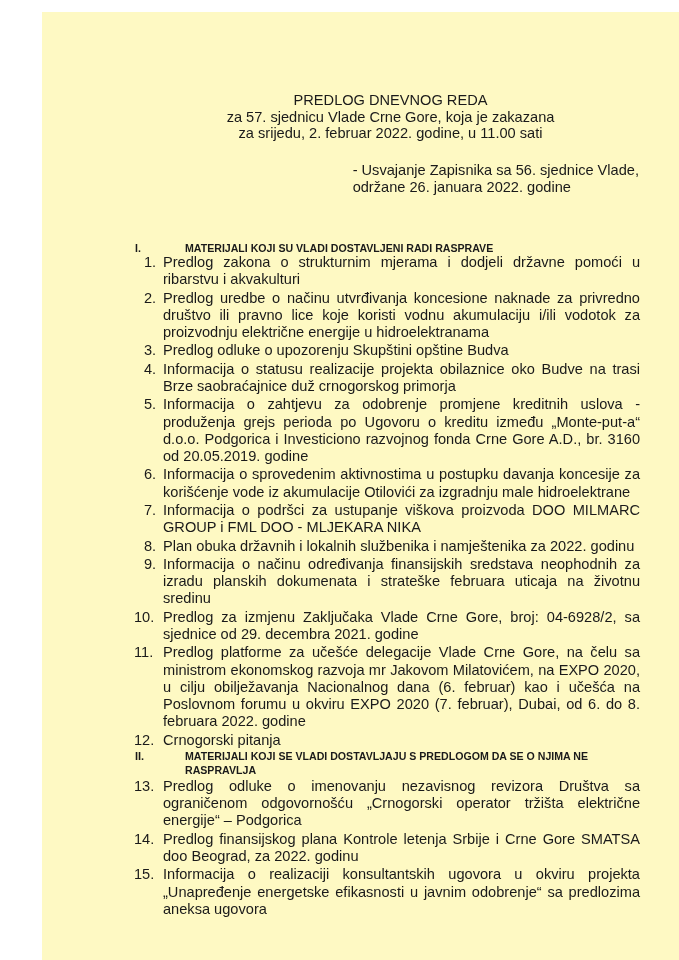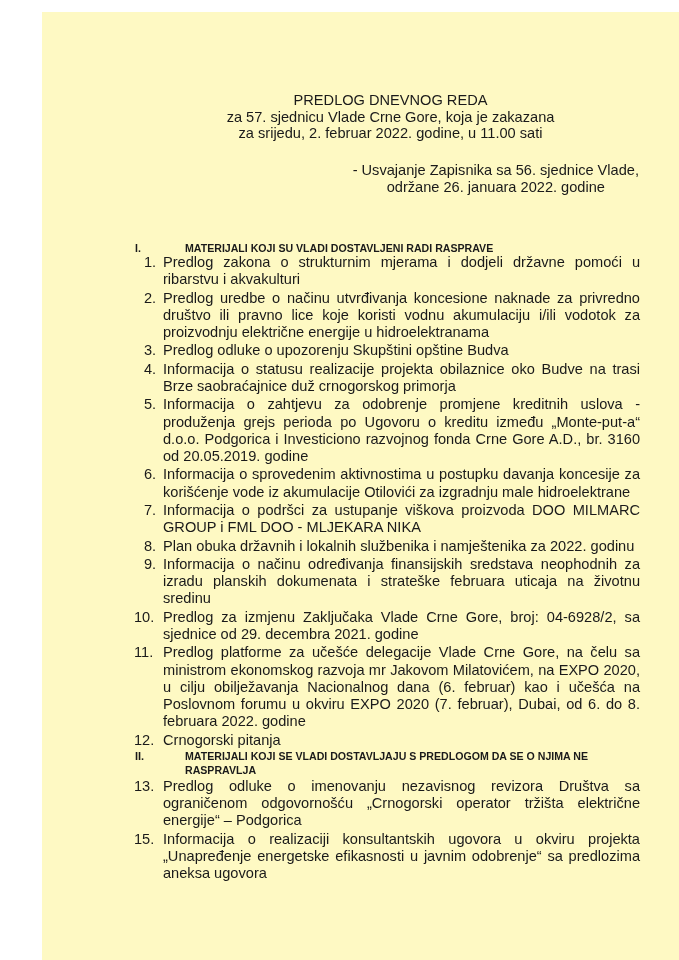--- a/index.html
+++ b/index.html
@@ -2,21 +2,21 @@
 <html><head>
 <meta charset="utf-8">
 <style>
   html, body { margin: 0; padding: 0; background: #ffffff; }
   body { width: 679px; height: 960px; position: relative; overflow: hidden;
          font-family: "Liberation Sans", sans-serif; color: #1a1a1a; }
   .page { position: absolute; left: 0; top: 12px; width: 679px; height: 960px; background: #fef9c3; margin-left: 42px; }
   .title-block { position: absolute; left: 0; top: 80px; width: 679px; text-align: center;
                  font-size: 14.6px; line-height: 16.5px; }
   .title-block div { padding-left: 18px; }
-  .minutes { position: absolute; right: 82px; top: 150px; text-align: center;
+  .minutes { position: absolute; right: 82px; top: 150px; text-align: left;
              font-size: 14.6px; line-height: 17px; }
   .section-head { position: absolute; left: 93px; width: 505px; font-size: 10.6px;
                   font-weight: bold; line-height: 14px; }
   .section-head .roman { position: absolute; left: 0; top: 0; }
   .section-head .htext { margin-left: 50px; display: block; }
   .section-head.s2 .roman { font-size: 11px; }
   .items { position: absolute; left: 102px; width: 496px; font-size: 14.6px; line-height: 17.2px; }
   .item { position: relative; padding-left: 19px; text-align: justify; margin-bottom: 1.2px; }
   .item .num { position: absolute; left: 0; top: 0; }
   .item.two .num { left: -10px; }
@@ -99,18 +99,22 @@
     <span class="roman">II.</span>
     <span class="htext">MATERIJALI KOJI SE VLADI DOSTAVLJAJU S PREDLOGOM DA SE O NJIMA NE RASPRAVLJA</span>
   </div>
 
   <div class="items" style="top:766px;">
     <div class="item two">
         <span class="num">13.</span>
         <span class="txt last-left">Predlog odluke o imenovanju nezavisnog revizora Društva sa ograničenom odgovornošću „Crnogorski operator tržišta električne energije“ – Podgorica</span>
       </div>
     <div class="item two">
+        <span class="num">14.</span>
+        <span class="txt last-left">Predlog finansijskog plana Kontrole letenja Srbije i Crne Gore SMATSA doo Beograd, za 2022. godinu</span>
+      </div>
+    <div class="item two">
         <span class="num">15.</span>
         <span class="txt last-left">Informacija o realizaciji konsultantskih ugovora u okviru projekta „Unapređenje energetske efikasnosti u javnim odobrenje“ sa predlozima aneksa ugovora</span>
       </div>
   </div>
 
 </div>
 
 </body></html>

